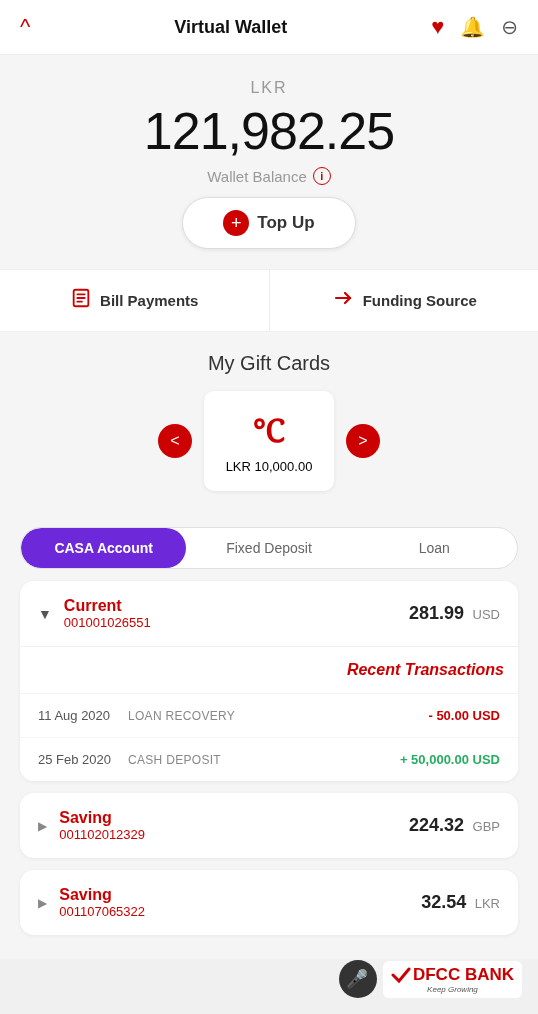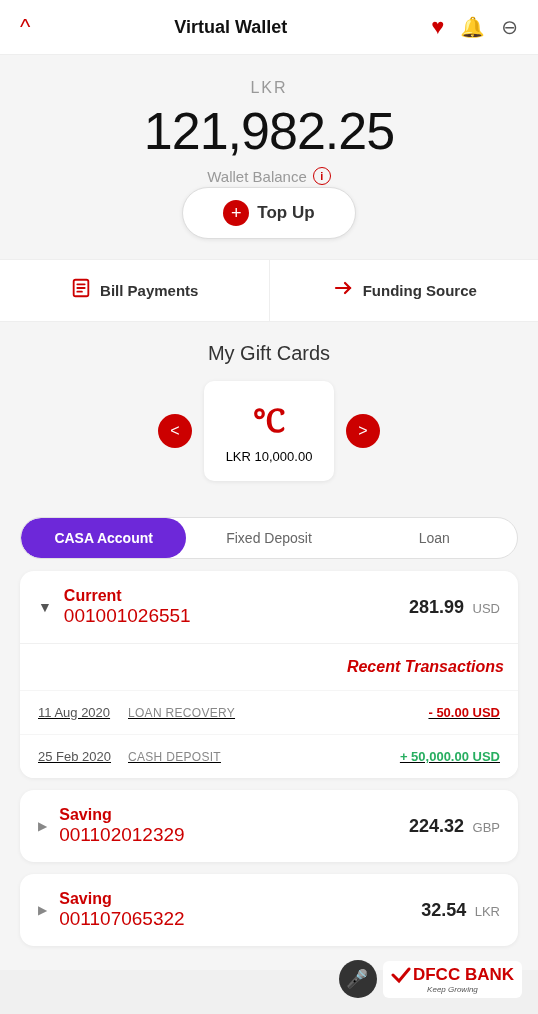--- a/index.html
+++ b/index.html
@@ -56,21 +56,21 @@
       letter-spacing: -1px;
       margin-bottom: 6px;
     }
     .balance-label {
       font-size: 15px;
       color: #999;
       display: flex;
       align-items: center;
       justify-content: center;
       gap: 6px;
-      margin-bottom: 2px;
+      margin-bottom: 12px;
     }
     .info-icon {
       width: 18px;
       height: 18px;
       border: 1.5px solid #c00;
       border-radius: 50%;
       display: inline-flex;
       align-items: center;
       justify-content: center;
       color: #c00;
@@ -237,21 +237,21 @@
       margin-right: 12px;
     }
     .account-arrow.down { color: #555; }
     .account-info { flex: 1; }
     .account-name {
       font-size: 16px;
       font-weight: 700;
       color: #c00;
     }
     .account-number {
-      font-size: 19px;
+      font-size: 13px;
       color: #c00;
     }
     .account-balance {
       font-size: 18px;
       font-weight: 700;
       color: #222;
     }
     .account-balance-currency {
       font-size: 13px;
       color: #888;
@@ -271,21 +271,20 @@
       color: #c00;
       font-weight: 600;
       border-bottom: 1px solid #f5f5f5;
       font-style: italic;
     }
     .transaction-row {
       display: flex;
       align-items: center;
       padding: 14px 18px;
       border-bottom: 1px solid #f5f5f5;
-      text-decoration: underline;
     }
     .transaction-row:last-child { border-bottom: none; }
     .transaction-date {
       font-size: 13px;
       color: #555;
       width: 90px;
       flex-shrink: 0;
     }
     .transaction-desc {
       flex: 1;

